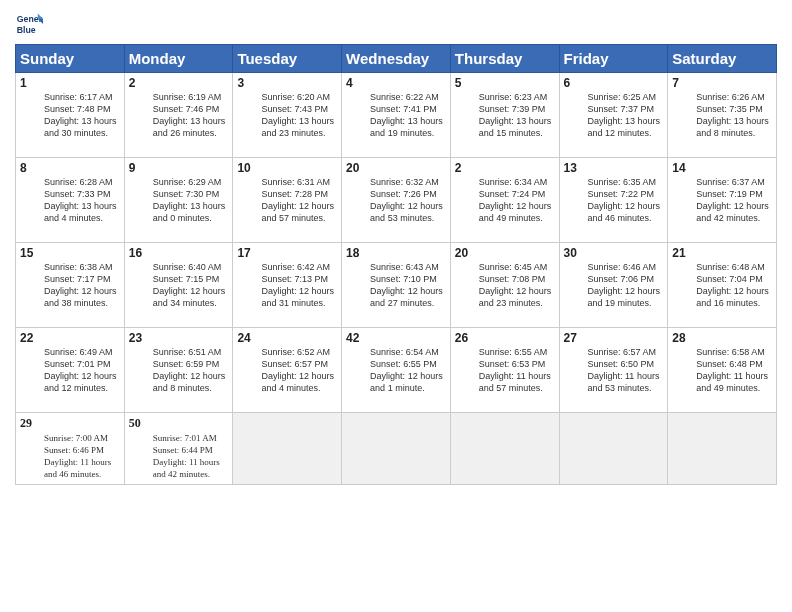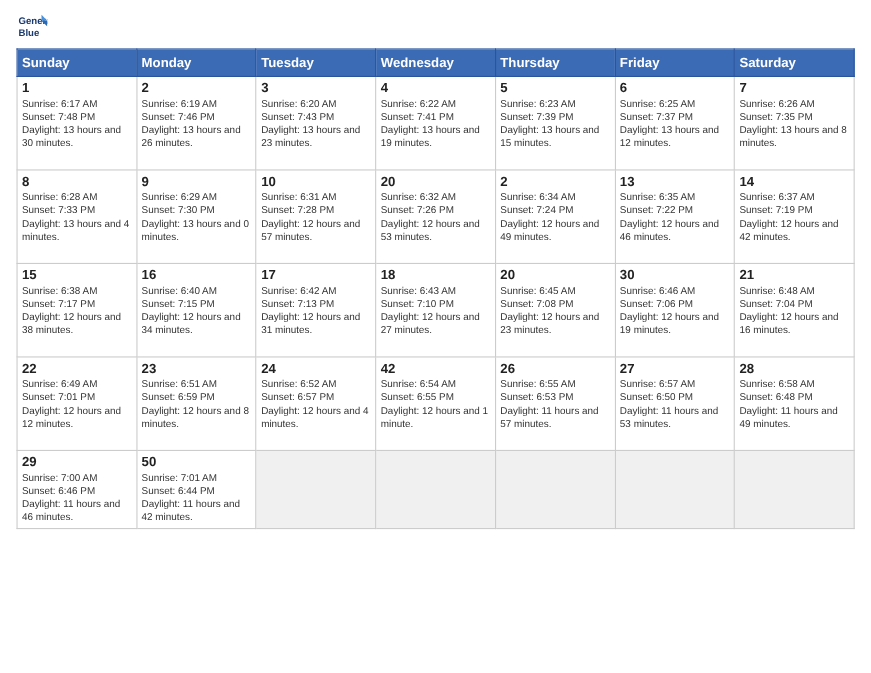--- a/index.html
+++ b/index.html
@@ -51,21 +51,21 @@
       color: #444;
     }
     .calendar {
       width: 100%;
       border-collapse: collapse;
       table-layout: fixed;
     }
     .calendar th {
       background: #3b6bb5;
       color: #fff;
-      font-size: 12px;
+      font-size: 15px;
       font-weight: bold;
       padding: 5px 4px;
       text-align: left;
       border: 1px solid #2a559e;
     }
     .calendar td {
       vertical-align: top;
       border: 1px solid #ccc;
       padding: 3px 4px;
       font-size: 9.5px;
@@ -79,23 +79,25 @@
     .day-num {
       font-size: 12px;
       font-weight: bold;
       display: block;
       margin-bottom: 1px;
     }
     .cell-text {
       font-size: 9px;
       line-height: 1.35;
       color: #333;
+      margin-left: 24px;
     }
     .last-row td {
       height: 70px;
+      font-family: Liberation Serif, serif;
     }
   </style>
 </head>
 <body>
 
 <div class="page">
   <div class="header">
     <div class="logo">
       <svg class="logo-icon" viewBox="0 0 32 32">
         <text x="2" y="14" font-size="10" font-weight="bold" fill="#1a3a6e">General</text>

